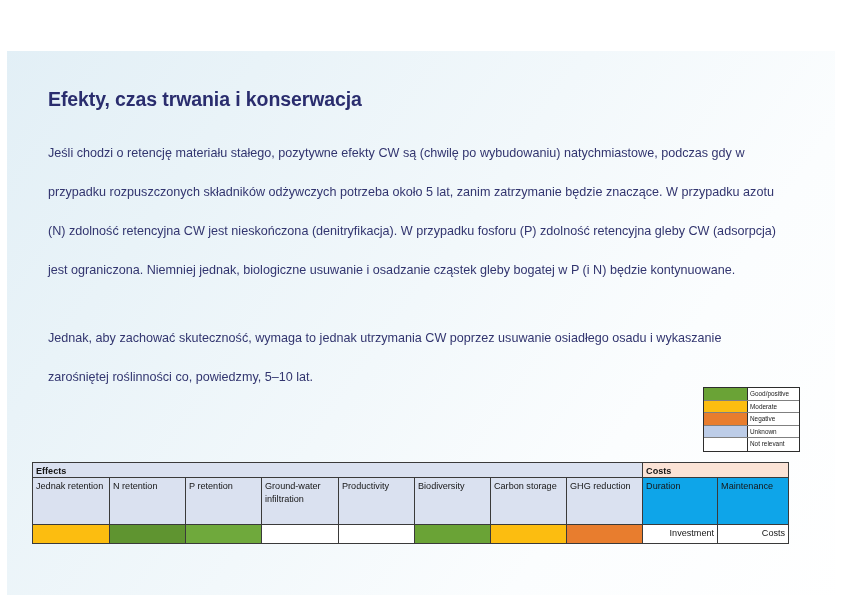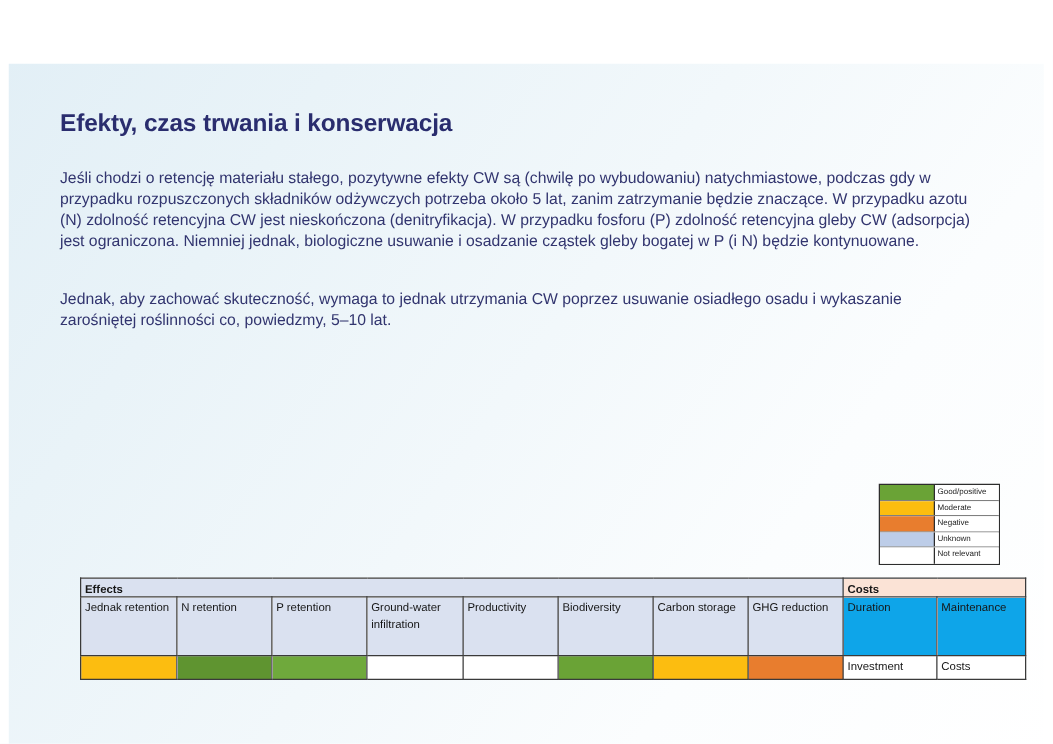--- a/index.html
+++ b/index.html
@@ -62,21 +62,21 @@
     white-space: nowrap;
   }
 
   .body-text {
     position: absolute;
     left: 48px;
     top: 90px;
     width: 730px;
     color: #32356f;
     font-size: 12.6px;
-    line-height: 17px;
+    line-height: 39px;
   }
   .body-text p {
     margin: 0;
   }
   .para-gap {
     height: 28.6px;
   }
 
   
   .legend {
@@ -110,21 +110,21 @@
     line-height: 12.4px;
     padding-left: 2px;
     background: #ffffff;
     white-space: nowrap;
     overflow: hidden;
   }
 
   
   .eff-table {
     position: absolute;
-    left: 64px;
+    left: 32px;
     top: 418px;
     width: 746px;
     border-collapse: collapse;
     table-layout: fixed;
     background: #ffffff;
   }
   .eff-table td {
     border: 1px solid #3a3a3a;
     font-size: 9.1px;
     color: #161616;
@@ -153,20 +153,21 @@
   }
   .head-costs {
     background: #0ea5e9;
   }
   .value-row td {
     height: 19px;
     padding-top: 2px;
   }
   .v-text {
     background: #ffffff;
+    text-align: right;
   }
 </style>
 </head>
 <body>
 
 <div class="slide">
 
   <div class="canvas"></div>
 
   <div class="frame-top"></div>

